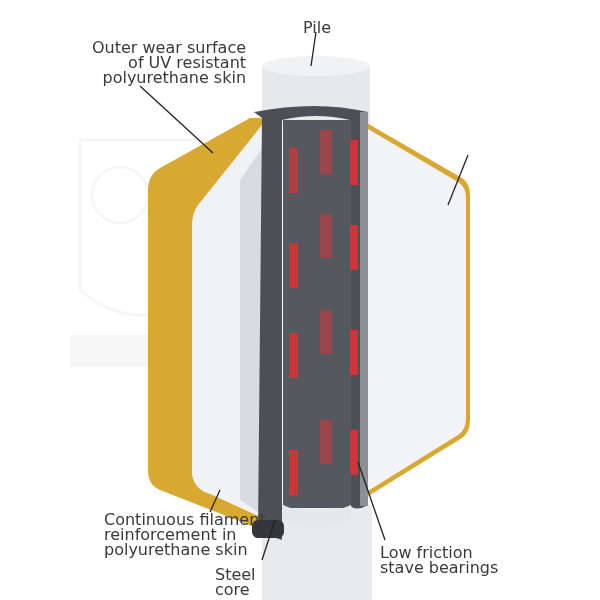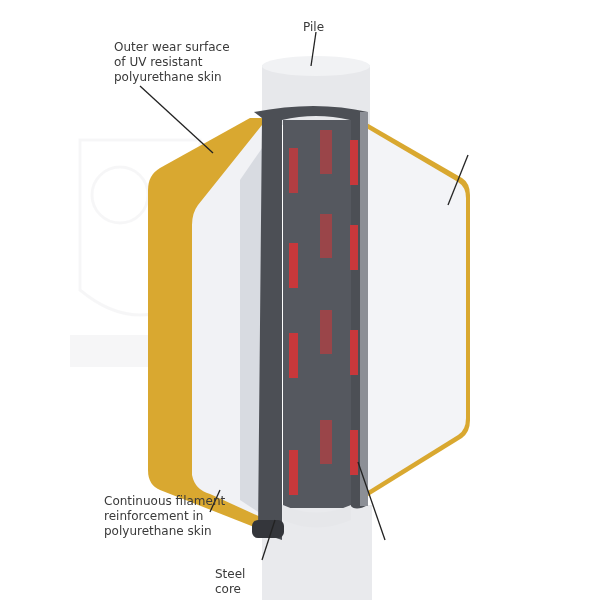--- a/index.html
+++ b/index.html
@@ -1,18 +1,18 @@
 <!DOCTYPE html>
 <html><head>
 <meta charset="utf-8">
 <style>
   html, body { margin: 0; padding: 0; }
   body { width: 600px; height: 600px; background: #ffffff; position: relative; overflow: hidden; font-family: "DejaVu Sans", sans-serif; }
   .canvas { position: absolute; left: 0; top: 0; width: 600px; height: 600px; }
-  .label { position: absolute; font-size: 12px; line-height: 15px; color: #3a3a3a; white-space: pre-line; }
+  .label { position: absolute; font-size: 16px; line-height: 15px; color: #3a3a3a; white-space: pre-line; }
   svg { position: absolute; left: 0; top: 0; }
 </style>
 </head>
 <body>
 
 <div class="canvas">
   <svg width="600" height="600" viewBox="0 0 600 600">
 
     <g opacity="0.5">
       <rect x="70" y="335" width="170" height="32" fill="#eeeef0"></rect>
@@ -60,21 +60,23 @@
       <line x1="316" y1="32" x2="311" y2="66"></line>
       <line x1="140" y1="86" x2="213" y2="153"></line>
       <line x1="468" y1="155" x2="448" y2="205"></line>
       <line x1="220" y1="490" x2="210" y2="512"></line>
       <line x1="262" y1="560" x2="275" y2="520"></line>
       <line x1="385" y1="540" x2="358" y2="462"></line>
     </g>
   </svg>
 
   <div class="label" style="left:303px;top:20px;">Pile</div>
-  <div class="label" style="left:114px;top:40px;">Outer wear surface
+  <div class="label" style="left:92px;top:40px;text-align:right;">Outer wear surface
 of UV resistant
 polyurethane skin</div>
-  <div class="label" style="left:104px;top:494px;">Continuous filament
+  <div class="label" style="left:104px;top:512px;">Continuous filament
 reinforcement in
 polyurethane skin</div>
   <div class="label" style="left:215px;top:567px;">Steel
 core</div>
+  <div class="label" style="left:380px;top:545px;">Low friction
+stave bearings</div>
 </div>
 
 </body></html>

